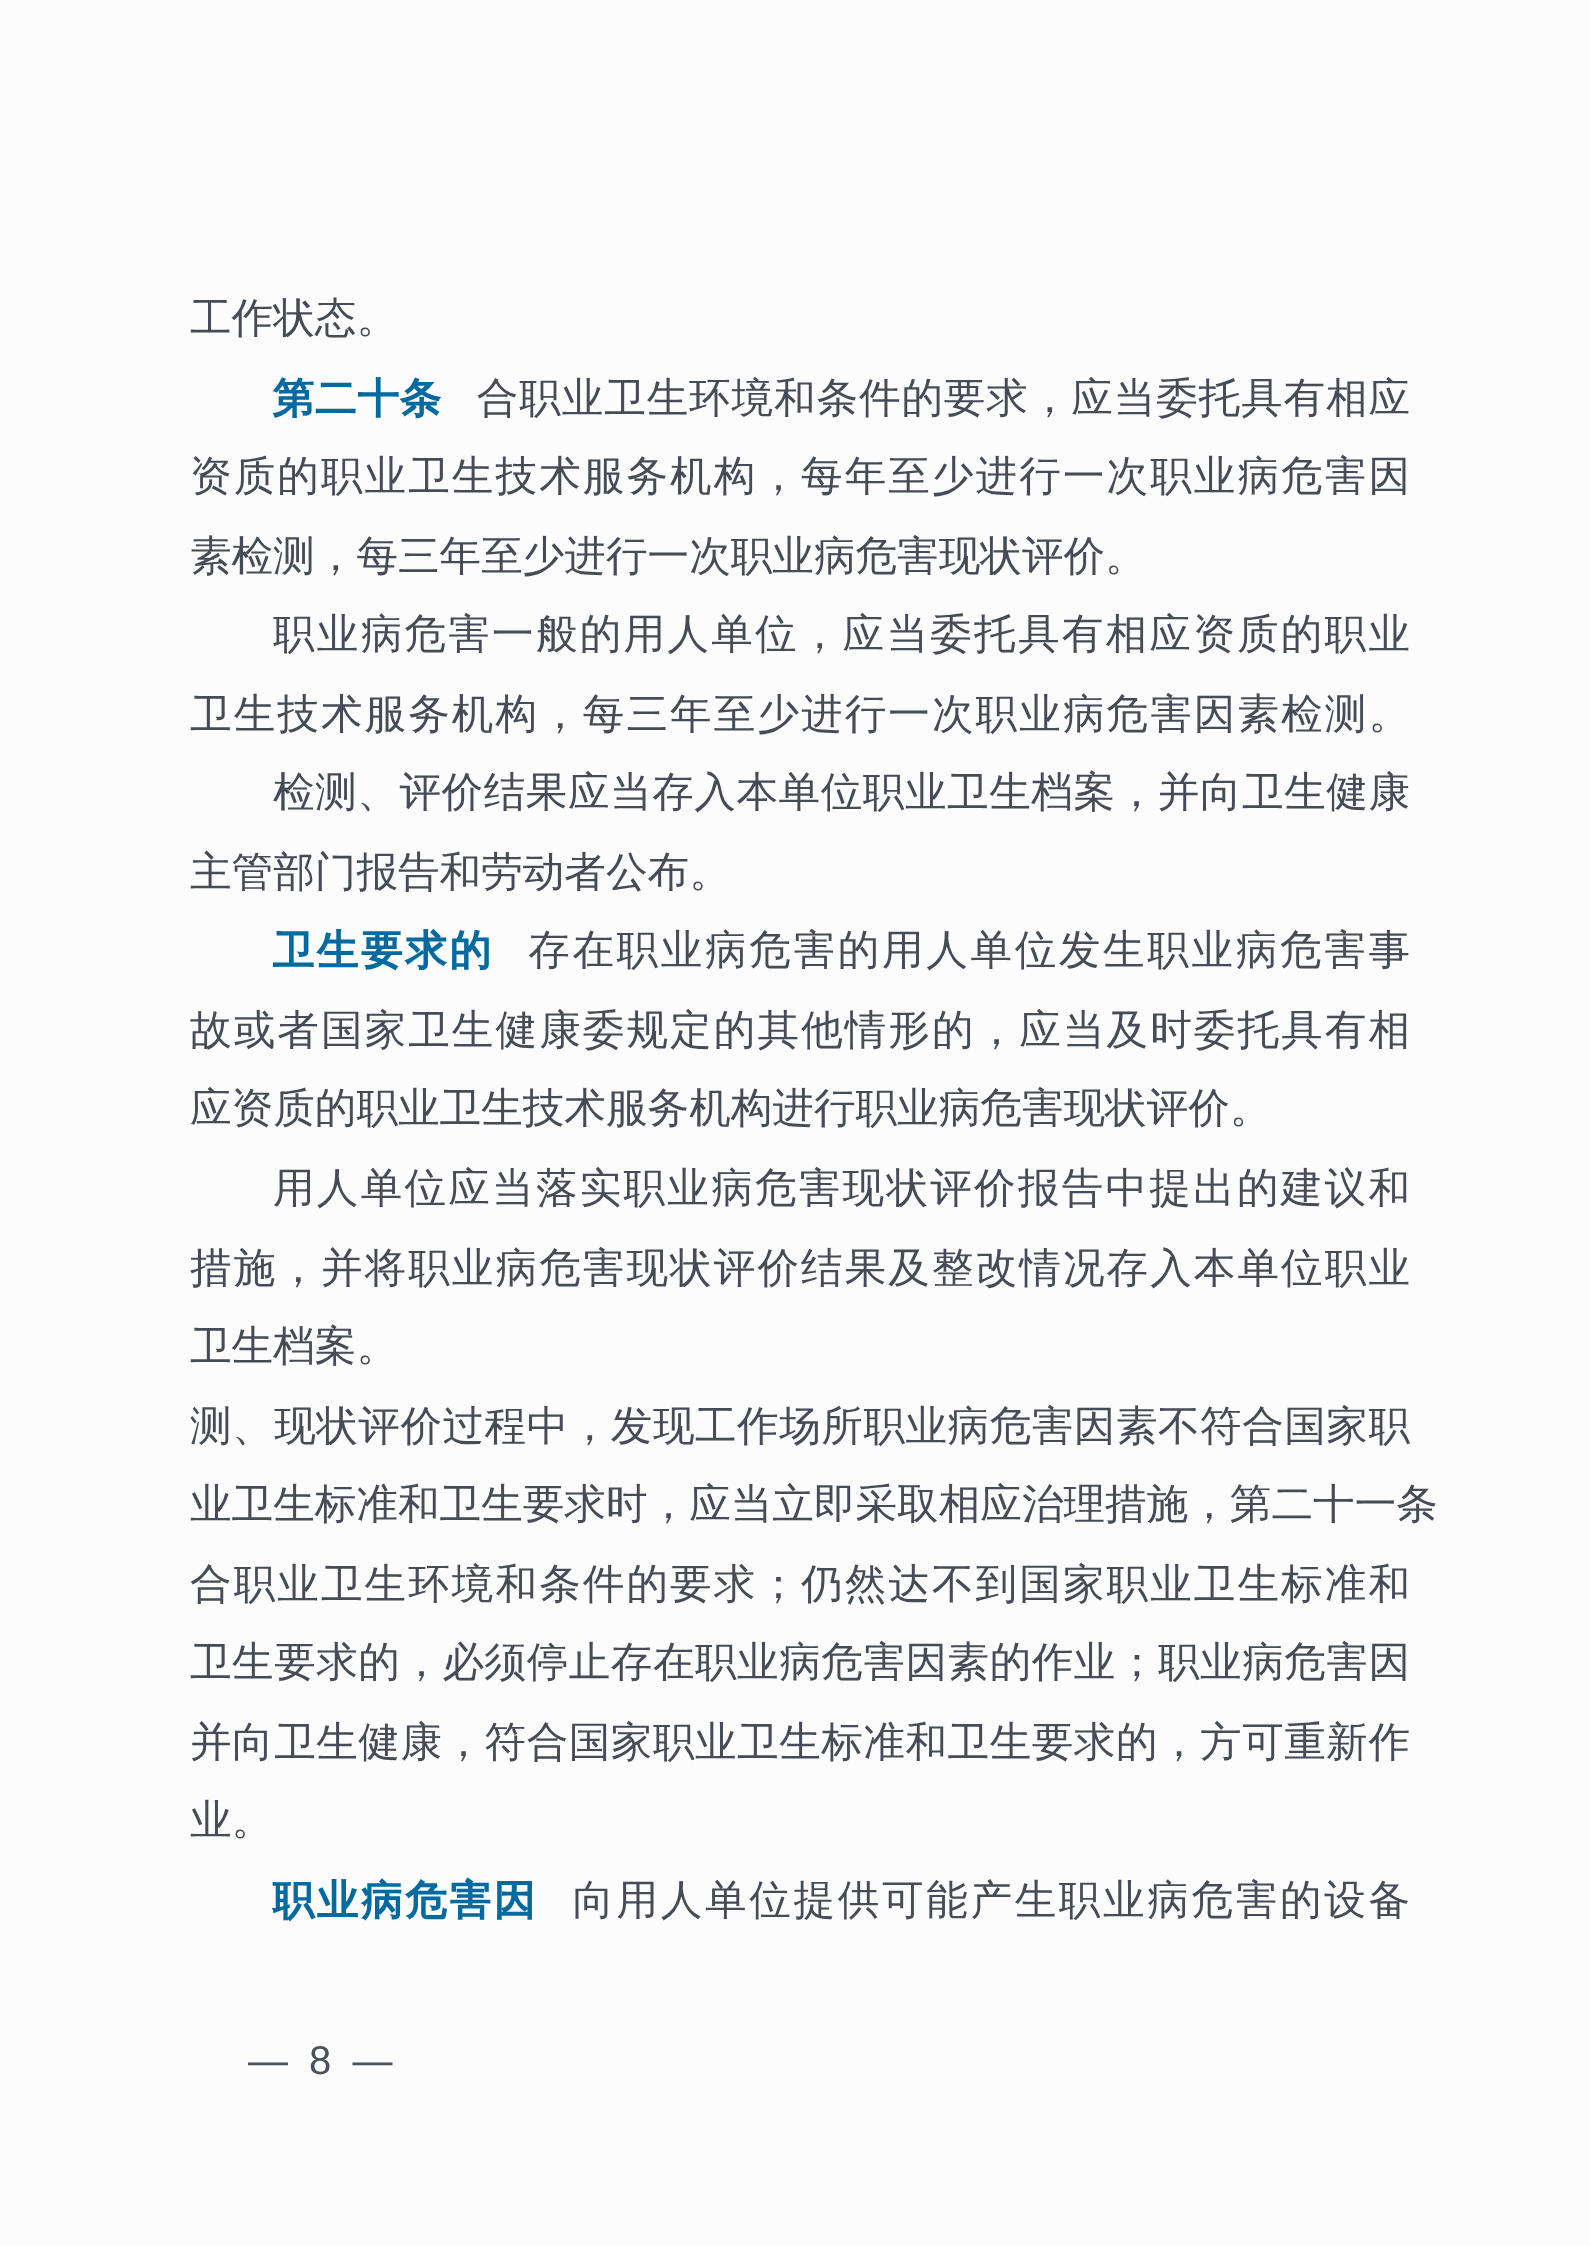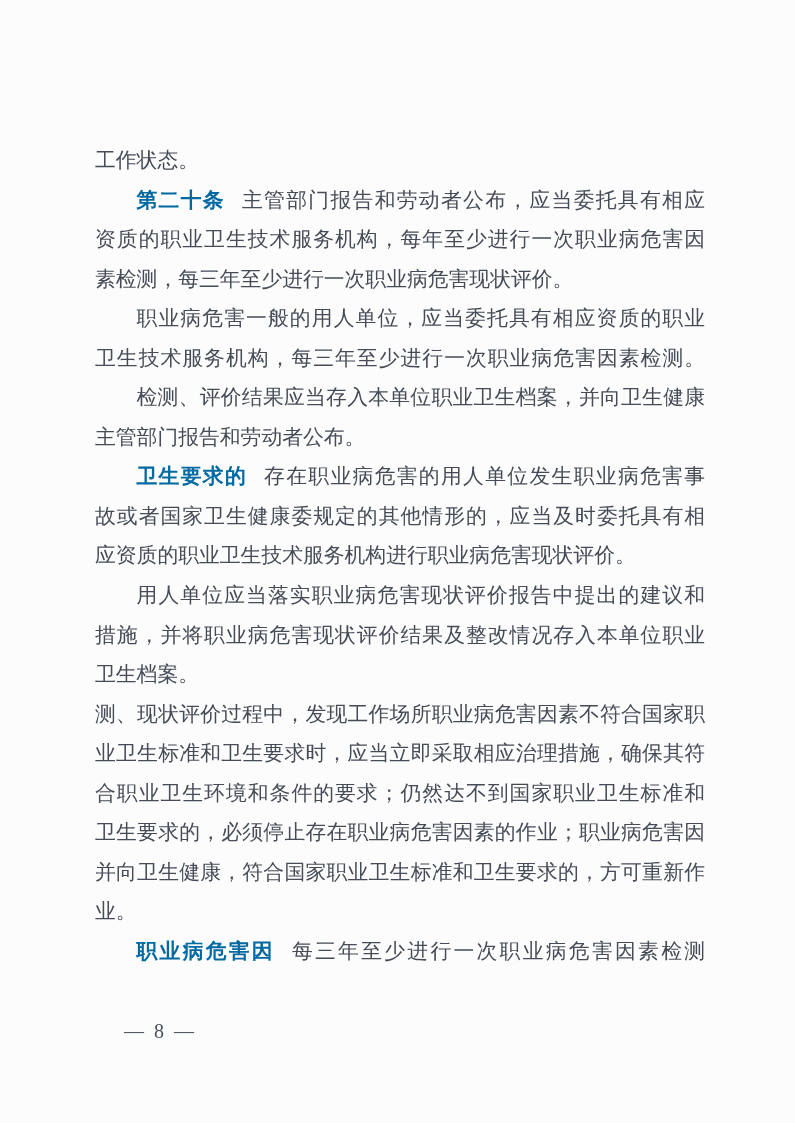--- a/index.html
+++ b/index.html
@@ -6,21 +6,21 @@
     margin: 0;
     padding: 0;
     background: #ffffff;
   }
   .page {
     position: relative;
     width: 795px;
     height: 1123px;
     background: #fcfcfc;
     overflow: hidden;
-    font-family: Liberation Serif, serif;
+    font-family: Liberation Sans, sans-serif;
     color: #454c57;
   }
   .content {
     position: absolute;
     left: 95px;
     top: 140px;
     width: 610px;
   }
   .line {
     font-size: 20.8px;
@@ -53,43 +53,43 @@
   }
 </style>
 </head>
 <body>
 
 <div class="page">
   <div class="content">
 
     <div class="line"><span>工作状态。</span></div>
 
-    <div class="line ind fill"><b>第二十条</b><span>主管部门报告和劳动者公布，应当委托具有相应</span></div>
+    <div class="line ind fill"><b>第二十条</b><span>合职业卫生环境和条件的要求，应当委托具有相应</span></div>
     <div class="line fill"><span>资质的职业卫生技术服务机构，每年至少进行一次职业病危害因</span></div>
     <div class="line"><span>素检测，每三年至少进行一次职业病危害现状评价。</span></div>
 
     <div class="line ind fill"><span>职业病危害一般的用人单位，应当委托具有相应资质的职业</span></div>
     <div class="line fill"><span>卫生技术服务机构，每三年至少进行一次职业病危害因素检测。</span></div>
 
     <div class="line ind fill"><span>检测、评价结果应当存入本单位职业卫生档案，并向卫生健康</span></div>
     <div class="line"><span>主管部门报告和劳动者公布。</span></div>
 
     <div class="line ind fill"><b>卫生要求的</b><span>存在职业病危害的用人单位发生职业病危害事</span></div>
     <div class="line fill"><span>故或者国家卫生健康委规定的其他情形的，应当及时委托具有相</span></div>
     <div class="line"><span>应资质的职业卫生技术服务机构进行职业病危害现状评价。</span></div>
 
     <div class="line ind fill"><span>用人单位应当落实职业病危害现状评价报告中提出的建议和</span></div>
     <div class="line fill"><span>措施，并将职业病危害现状评价结果及整改情况存入本单位职业</span></div>
     <div class="line"><span>卫生档案。</span></div>
 
     <div class="line fill"><span>测、现状评价过程中，发现工作场所职业病危害因素不符合国家职</span></div>
-    <div class="line fill"><span>业卫生标准和卫生要求时，应当立即采取相应治理措施，确保其符</span></div>
+    <div class="line fill"><span>业卫生标准和卫生要求时，应当立即采取相应治理措施，第二十一条</span></div>
     <div class="line fill"><span>合职业卫生环境和条件的要求；仍然达不到国家职业卫生标准和</span></div>
     <div class="line fill"><span>卫生要求的，必须停止存在职业病危害因素的作业；职业病危害因</span></div>
     <div class="line fill"><span>并向卫生健康，符合国家职业卫生标准和卫生要求的，方可重新作</span></div>
     <div class="line"><span>业。</span></div>
 
-    <div class="line ind fill"><b>职业病危害因</b><span>每三年至少进行一次职业病危害因素检测</span></div>
+    <div class="line ind fill"><b>职业病危害因</b><span>向用人单位提供可能产生职业病危害的设备</span></div>
 
   </div>
 
   <div class="footer">— 8 —</div>
 </div>
 
 </body></html>

